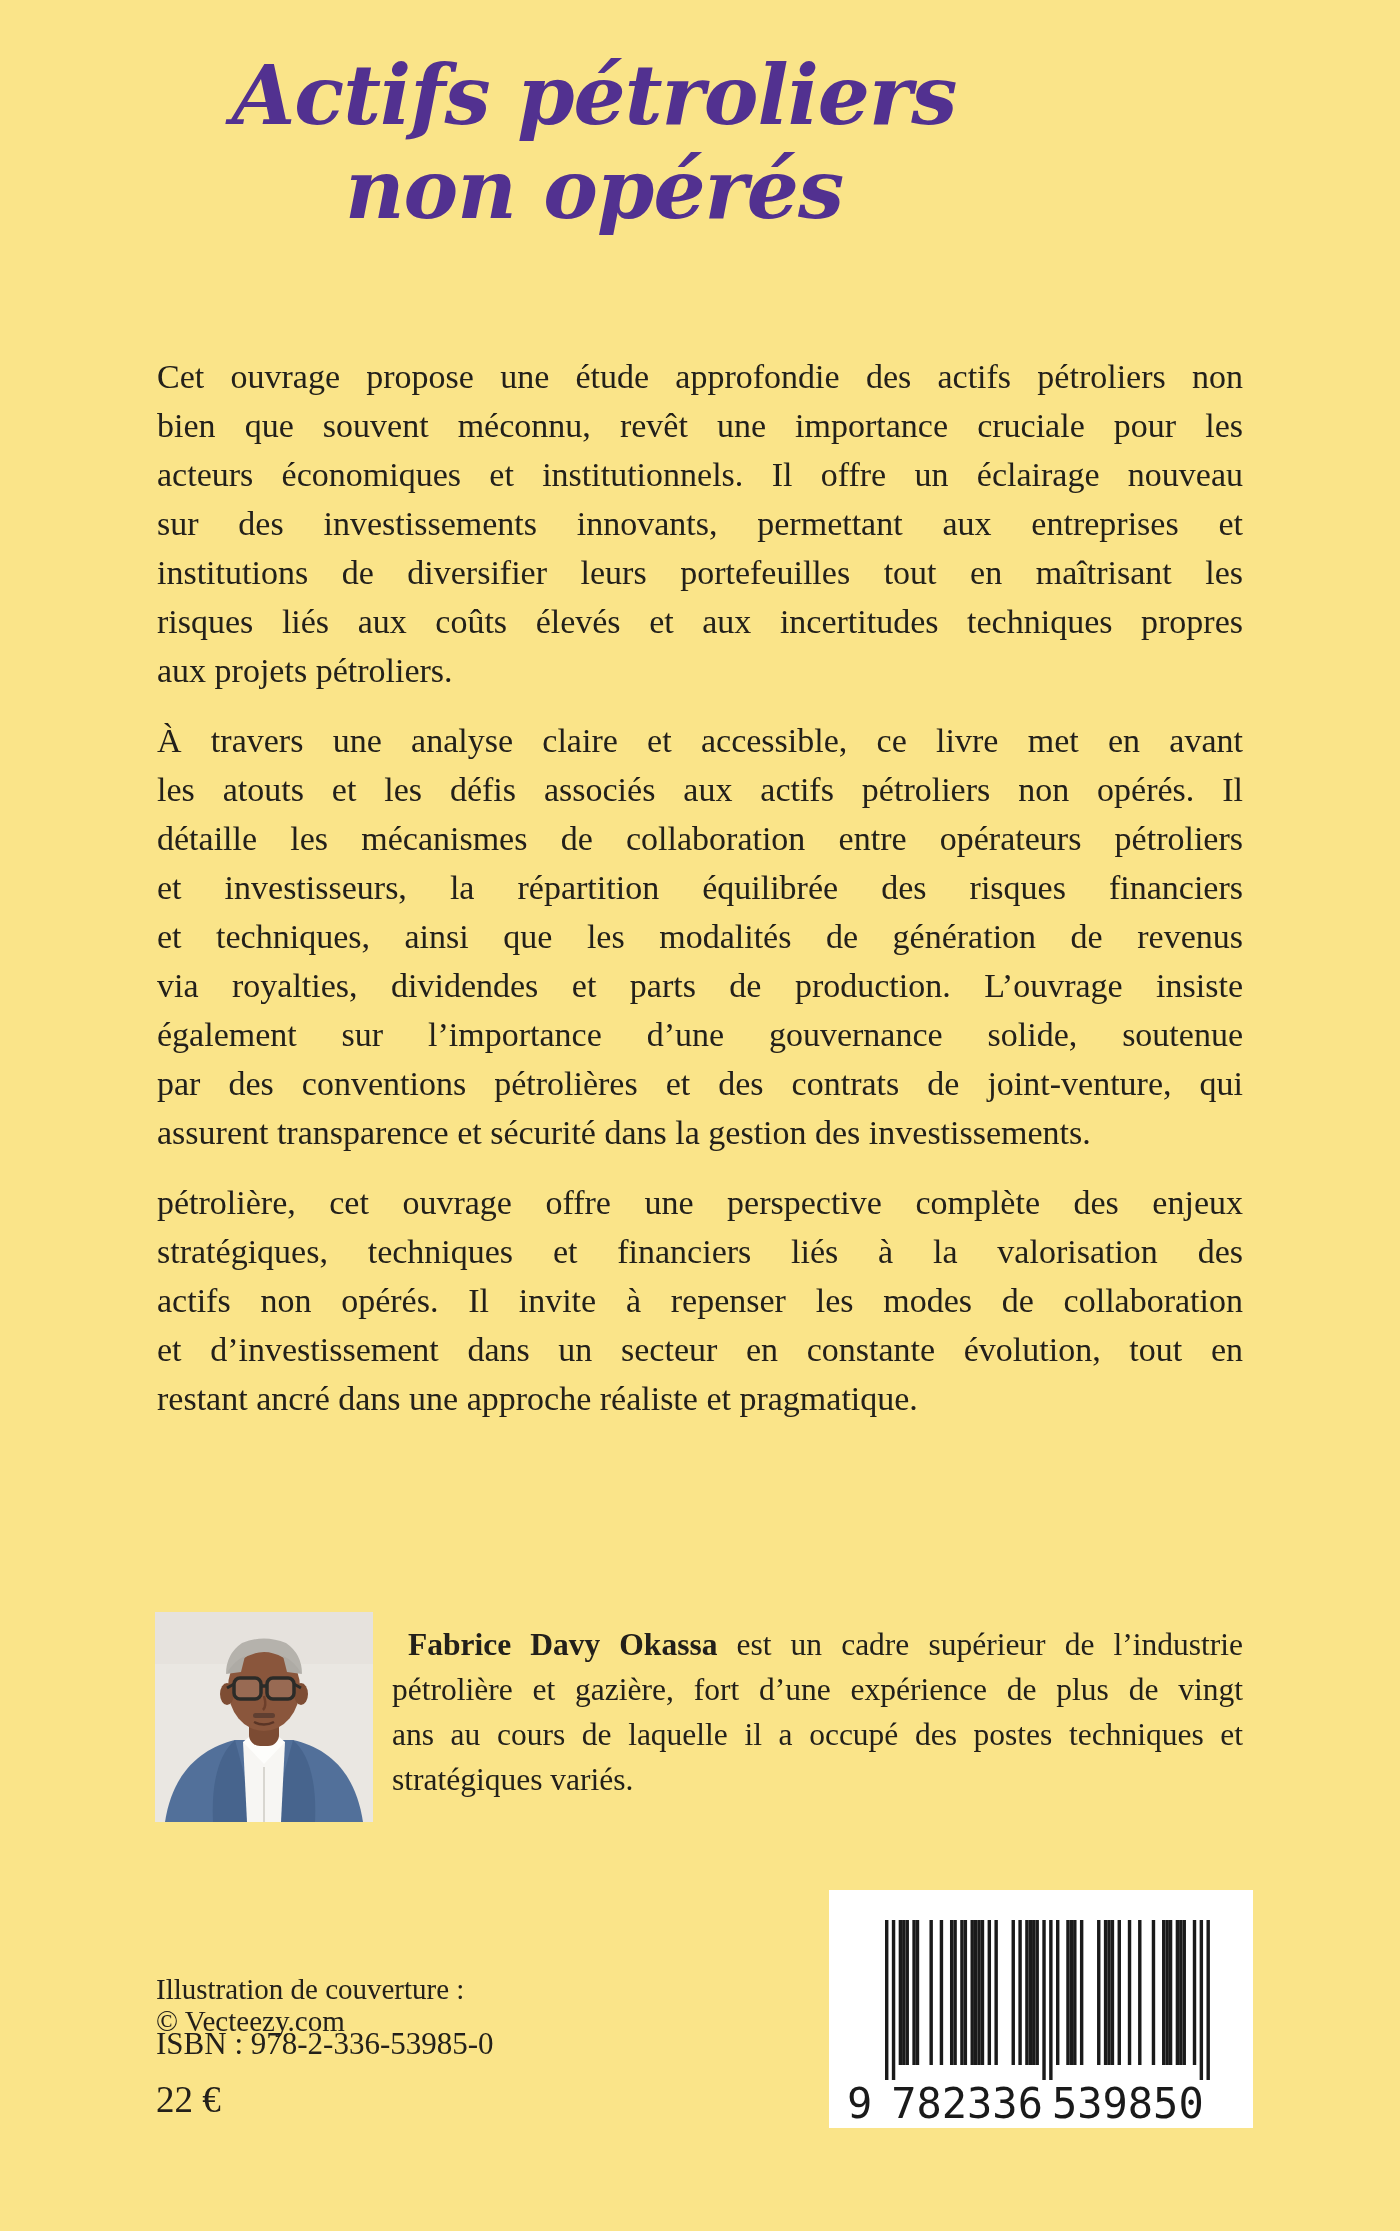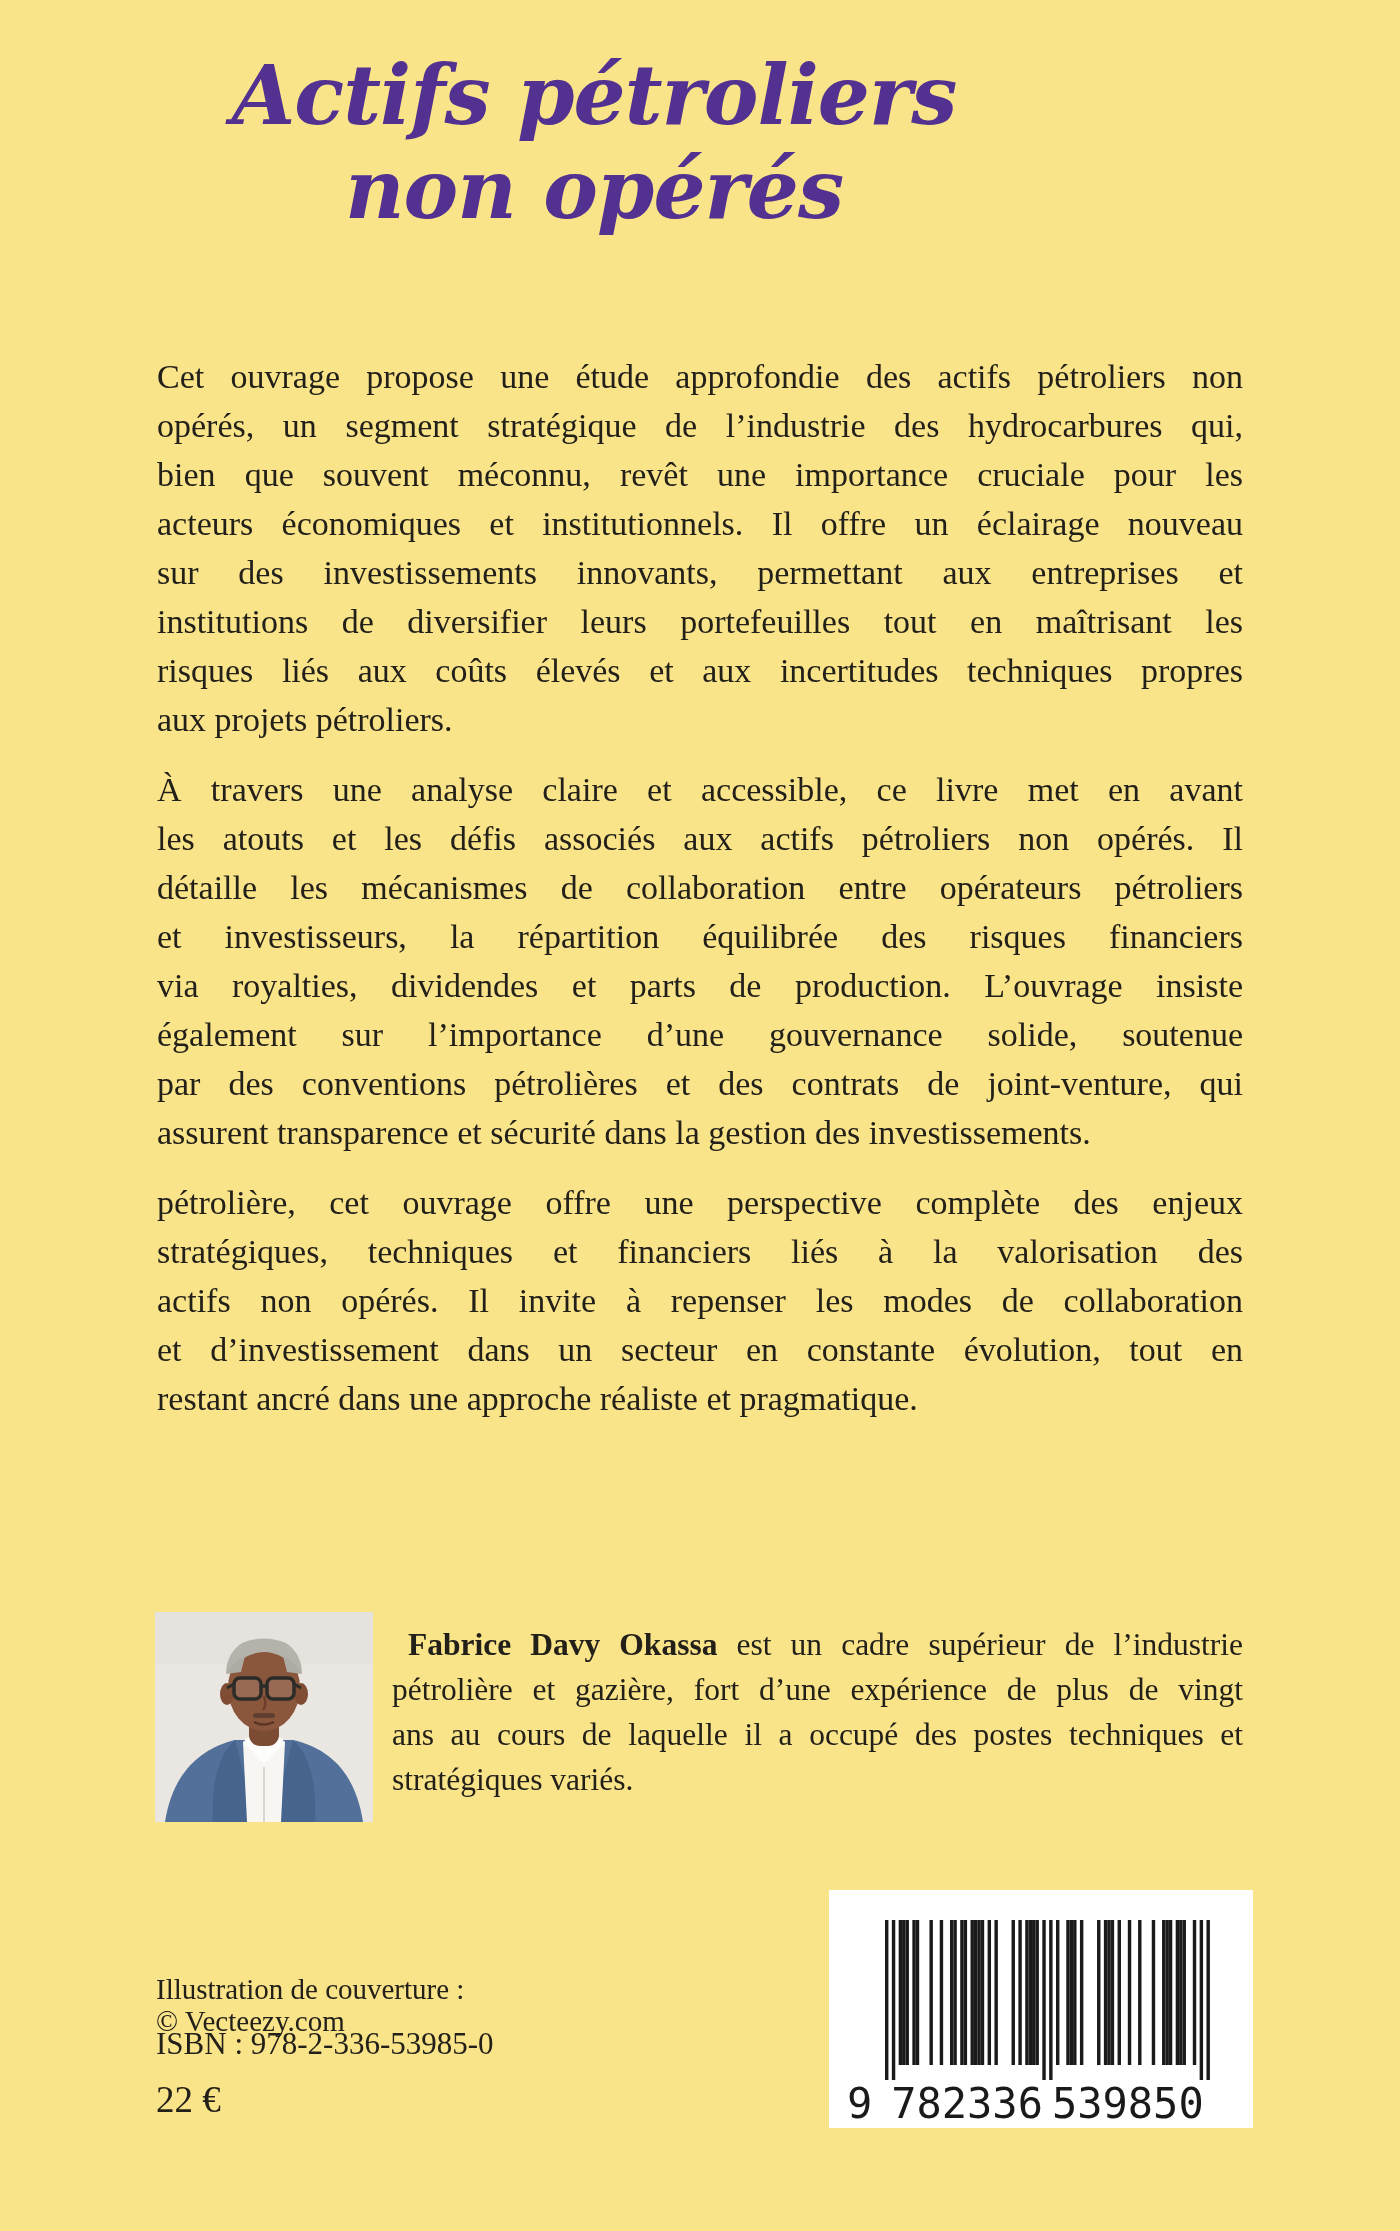--- a/index.html
+++ b/index.html
@@ -54,33 +54,33 @@
 <body>
 
 <div class="title">
   <div>Actifs pétroliers</div>
   <div>non opérés</div>
 </div>
 
 <div class="synopsis" id="synopsis">
     <div class="para">
       <div class="jline">Cet ouvrage propose une étude approfondie des actifs pétroliers non</div>
-      <div class="jline">opérés, un segment stratégique de l’industrie des hydrocarbures qui,</div>
       <div class="jline">bien que souvent méconnu, revêt une importance cruciale pour les</div>
       <div class="jline">acteurs économiques et institutionnels. Il offre un éclairage nouveau</div>
       <div class="jline">sur des investissements innovants, permettant aux entreprises et</div>
       <div class="jline">institutions de diversifier leurs portefeuilles tout en maîtrisant les</div>
       <div class="jline">risques liés aux coûts élevés et aux incertitudes techniques propres</div>
       <div class="jline last">aux projets pétroliers.</div>
     </div>
     <div class="para">
       <div class="jline">À travers une analyse claire et accessible, ce livre met en avant</div>
       <div class="jline">les atouts et les défis associés aux actifs pétroliers non opérés. Il</div>
       <div class="jline">détaille les mécanismes de collaboration entre opérateurs pétroliers</div>
       <div class="jline">et investisseurs, la répartition équilibrée des risques financiers</div>
+      <div class="jline">et techniques, ainsi que les modalités de génération de revenus</div>
       <div class="jline">via royalties, dividendes et parts de production. L’ouvrage insiste</div>
       <div class="jline">également sur l’importance d’une gouvernance solide, soutenue</div>
       <div class="jline">par des conventions pétrolières et des contrats de joint-venture, qui</div>
       <div class="jline last">assurent transparence et sécurité dans la gestion des investissements.</div>
     </div>
     <div class="para">
       <div class="jline">pétrolière, cet ouvrage offre une perspective complète des enjeux</div>
       <div class="jline">stratégiques, techniques et financiers liés à la valorisation des</div>
       <div class="jline">actifs non opérés. Il invite à repenser les modes de collaboration</div>
       <div class="jline">et d’investissement dans un secteur en constante évolution, tout en</div>

